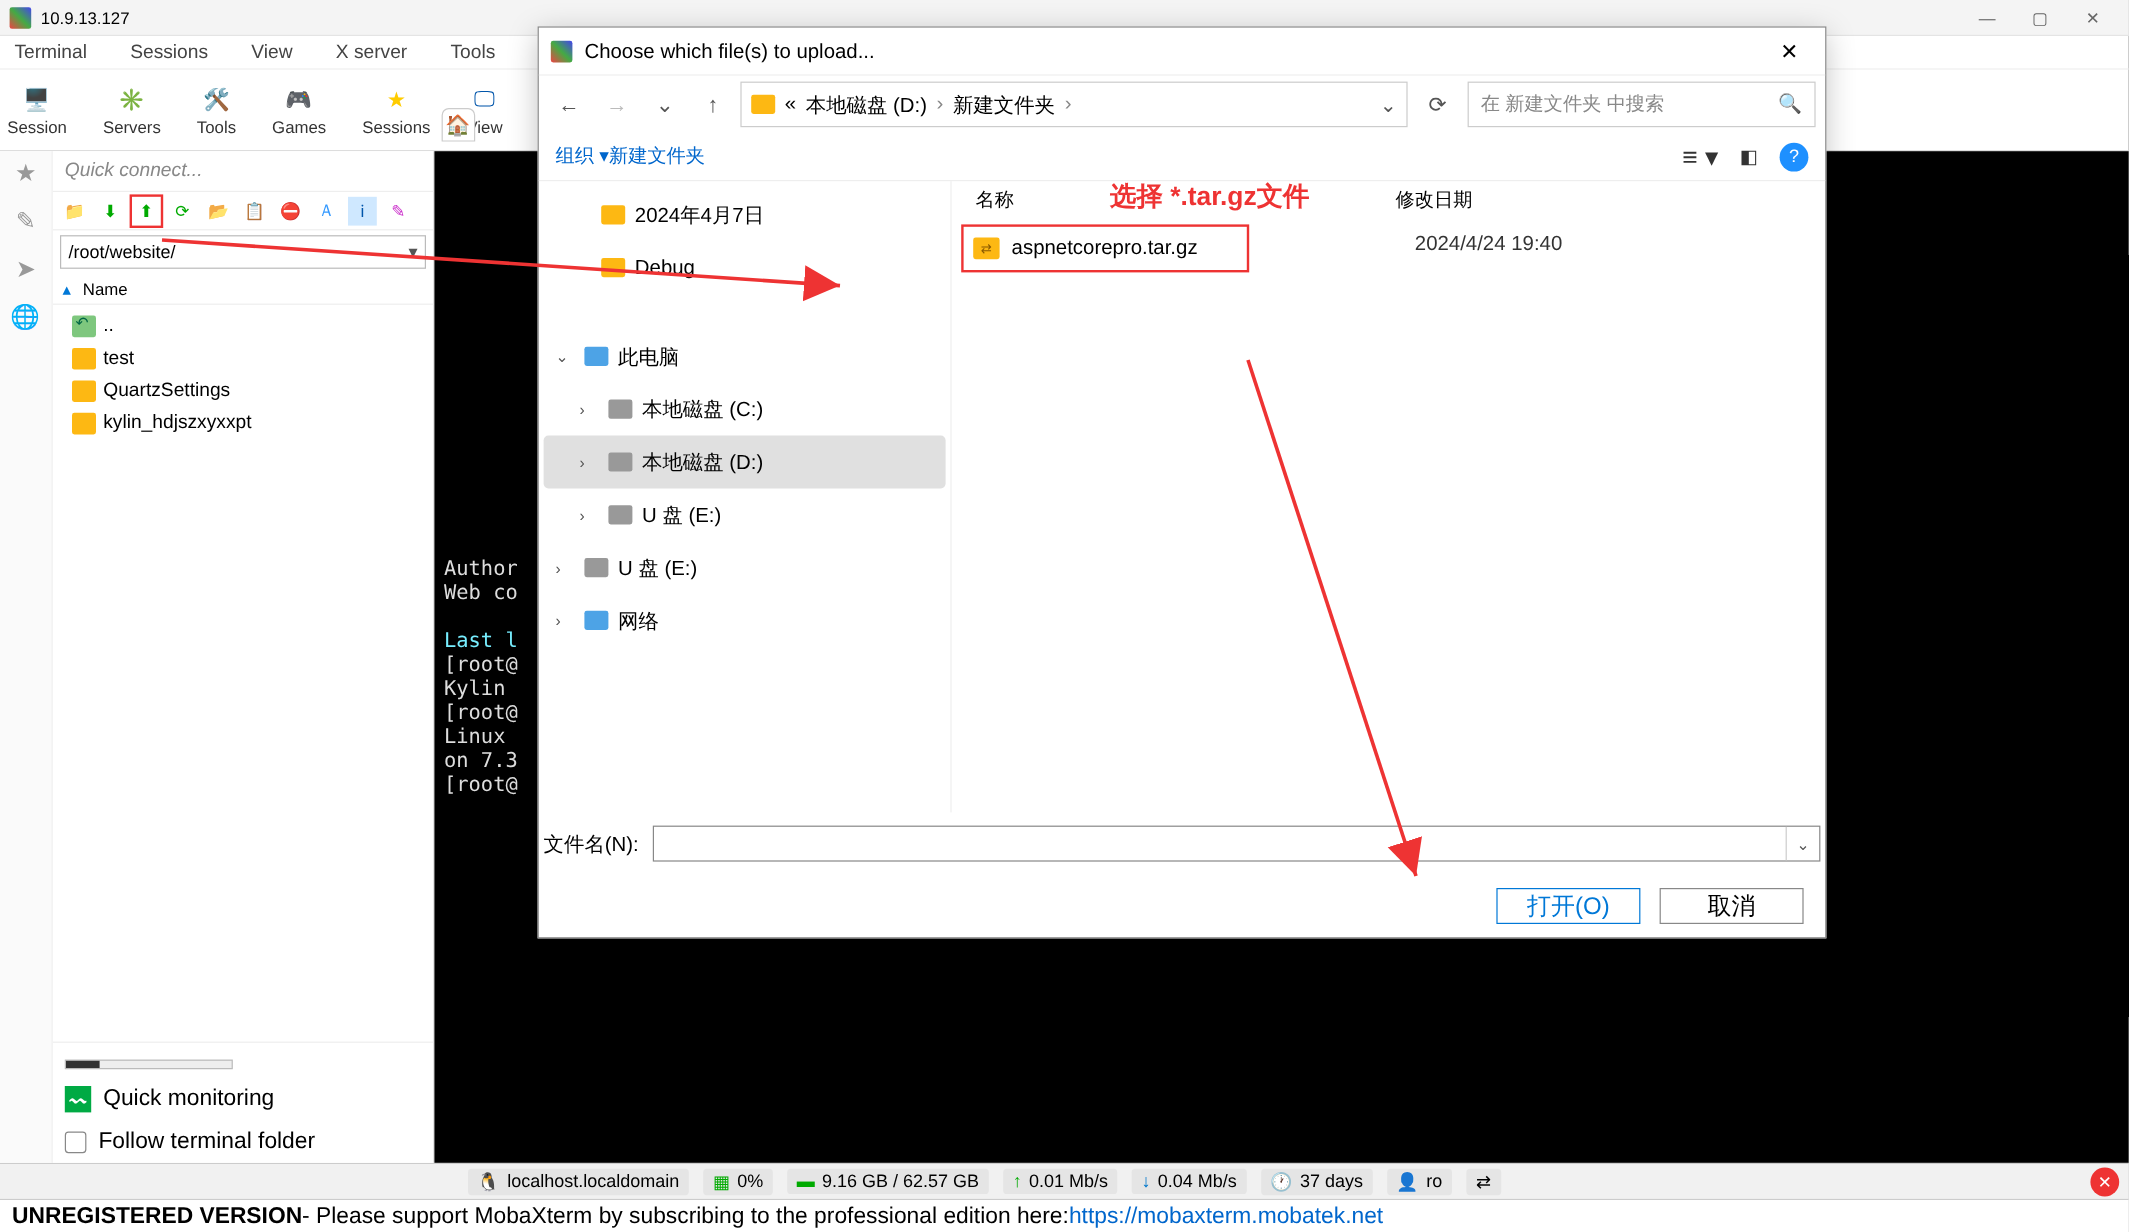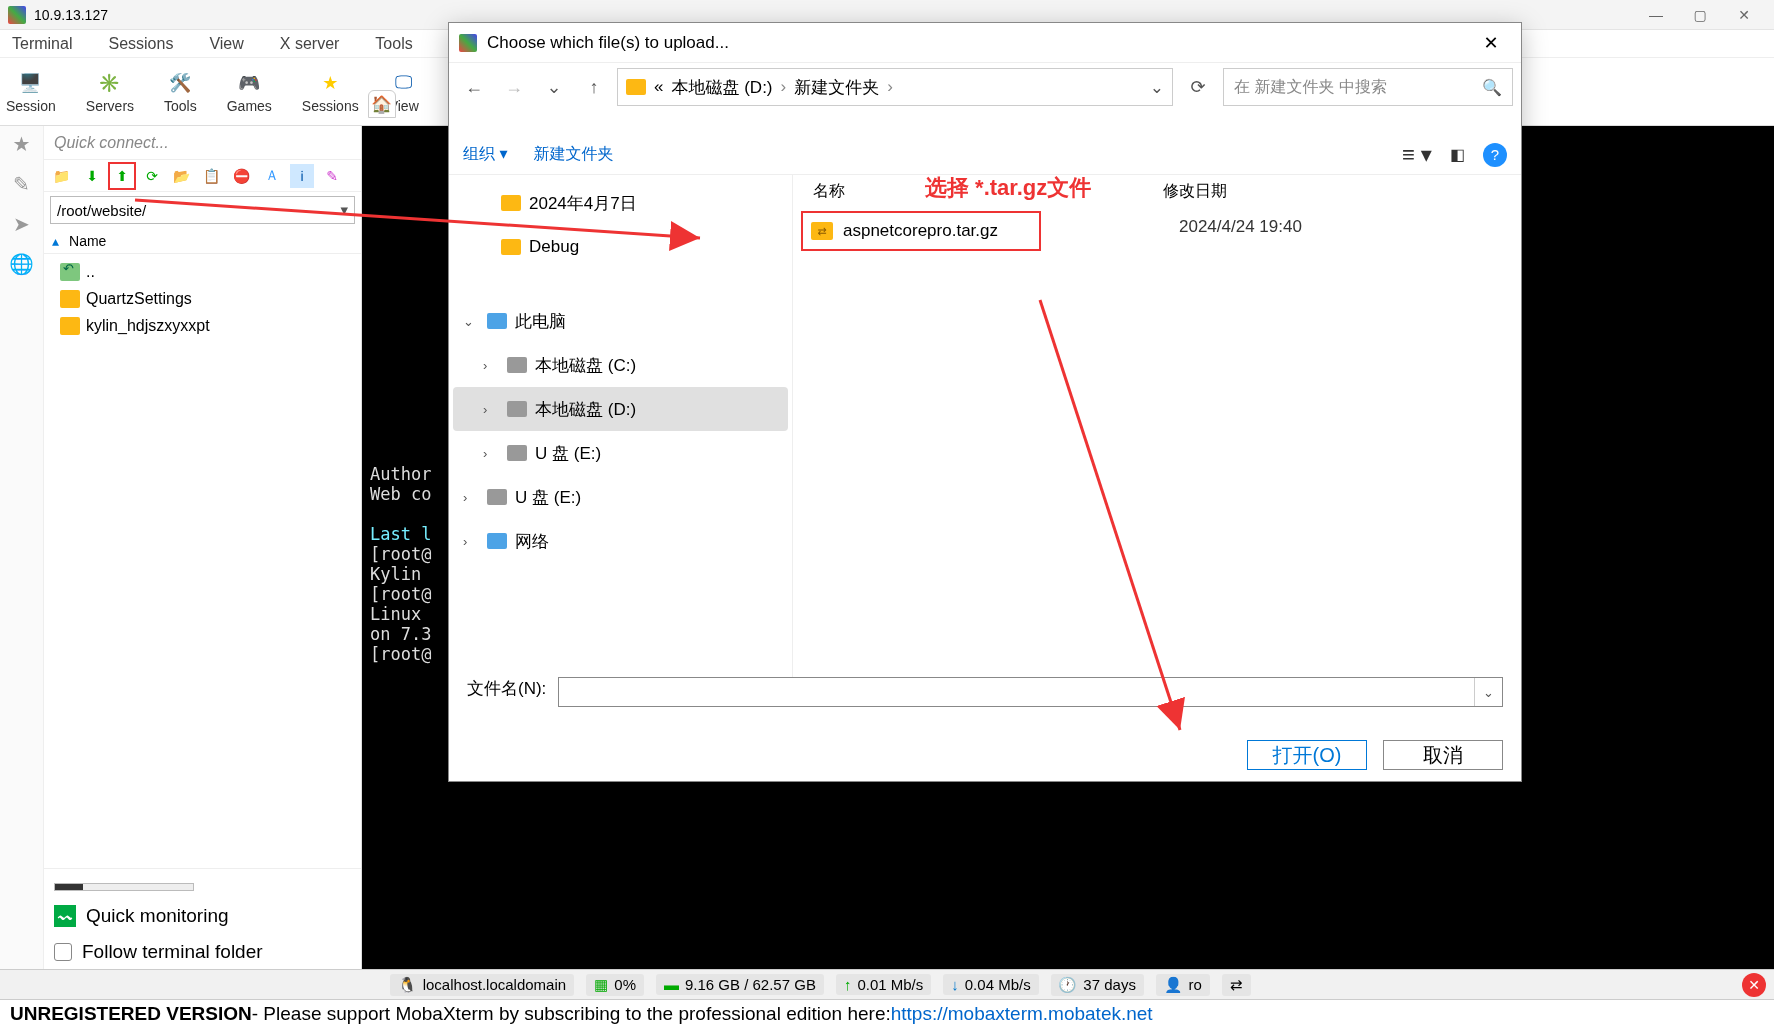--- a/index.html
+++ b/index.html
@@ -68,21 +68,21 @@
 .dlg-nav { height:48px; display:flex; align-items:center; padding:0 8px; gap:6px; }
 .dlg-nav .navbtn { width:34px; height:34px; display:flex; align-items:center; justify-content:center; font-size:18px; color:#555; }
 .dlg-nav .crumb { flex:1; height:38px; border:1px solid #ccc; display:flex; align-items:center; padding:0 8px; gap:8px; font-size:17px; }
 .dlg-nav .fico2 { width:20px;height:16px;background:#fdb813;border-radius:2px;}
 .dlg-nav .sep { color:#888; }
 .dlg-nav .dd {margin-left:auto;color:#555;}
 .dlg-nav .refresh { width:38px; text-align:center; font-size:18px; color:#555; }
 .dlg-nav .search { width:290px; height:38px; border:1px solid #ccc; display:flex; align-items:center; padding:0 10px; font-size:16px; color:#888; }
 .dlg-nav .search .mag { margin-left:auto; color:#555; }
 
-.dlg-bar { height:40px; display:flex; align-items:center; padding:0 14px; gap:26px; font-size:16px; color:#0066cc; border-bottom:1px solid #eee;margin-top:24px;}
+.dlg-bar { height:40px; display:flex; align-items:center; padding:0 14px; font-size:16px; color:#0066cc; border-bottom:1px solid #eee;}
 .dlg-bar .r { margin-left:auto; display:flex; gap:18px; align-items:center; color:#333;}
 .dlg-bar .r .hline{font-size:22px;}
 .dlg-bar .help { width:24px;height:24px;border-radius:50%;background:#1e90ff;color:#fff;display:flex;align-items:center;justify-content:center;font-size:15px;}
 
 .dlg-body { flex:1; display:flex; min-height:0; }
 .dlg-tree { width:344px; border-right:1px solid #eee; padding:6px 4px; overflow:auto; }
 .dlg-tree .trow { display:flex; align-items:center; height:44px; font-size:17px; gap:8px; padding-left:24px; border-radius:4px;}
 .dlg-tree .trow.sel { background:#e0e0e0; }
 .dlg-tree .exp { width:16px; color:#555; font-size:13px;}
 .dlg-tree .tico { width:20px; height:16px; background:#fdb813; border-radius:2px; }
@@ -93,21 +93,21 @@
 .dlg-list { flex:1; display:flex; flex-direction:column; position:relative;}
 .dlg-list .cols { height:32px; display:flex; align-items:center; font-size:16px; padding-left:20px; gap:0;}
 .dlg-list .cols .c1{width:350px;} .dlg-list .cols .c2{width:200px;}
 .dlg-list .files { padding:4px 8px; }
 .dlg-list .frow { display:flex; align-items:center; height:40px; font-size:17px; gap:10px; padding:0 8px;}
 .dlg-list .frow.picked { border:2px solid #e33; width:240px; }
 .dlg-list .fico3{width:22px;height:18px;background:#fdb813;border-radius:2px;display:flex;align-items:center;justify-content:center;font-size:11px;color:#8a5a00;}
 .dlg-list .date { position:absolute; left:386px; font-size:17px; color:#333; }
 .annotation1 { position:absolute; left:132px; top:-2px; font-size:22px; color:#e33; font-weight:600; }
 
-.dlg-input { height:52px; display:flex; padding:0 18px; gap:12px; }
+.dlg-input { height:52px; display:flex; align-items:center; padding:0 4px; gap:12px; }
 .dlg-input label { font-size:17px; }
 .dlg-input .inp { flex:1; height:30px; border:1px solid #888; display:flex; align-items:center; }
 .dlg-input .inp .dd { margin-left:auto; padding:0 8px; color:#555; border-left:1px solid #ccc; height:100%; display:flex; align-items:center;}
 .dlg-btns { height:52px; display:flex; align-items:center; justify-content:flex-end; padding:0 18px; gap:16px;}
 .dlg-btns button { width:120px; height:30px; background:#fff; border:1px solid #888; font-size:20px; }
 .dlg-btns button.pri { border:1px solid #0078d7; color:#0078d7;}
 
 
 svg.overlay { position:absolute; top:0; left:0; pointer-events:none; }
 </style>
@@ -190,20 +190,24 @@
       <span class="tri">▴</span>
       <span>Name</span>
     </div>
     <div class="tree">
       <div class="row">
           <span class="fico up"></span>
           <span>..</span>
         </div>
       <div class="row">
           <span class="fico"></span>
+          <span>test</span>
+        </div>
+      <div class="row">
+          <span class="fico"></span>
           <span>QuartzSettings</span>
         </div>
       <div class="row">
           <span class="fico"></span>
           <span>kylin_hdjszxyxxpt</span>
         </div>
     </div>
     <div class="remote-mon">
       <div class="progress-thin">
           <div class="bar"></div>

